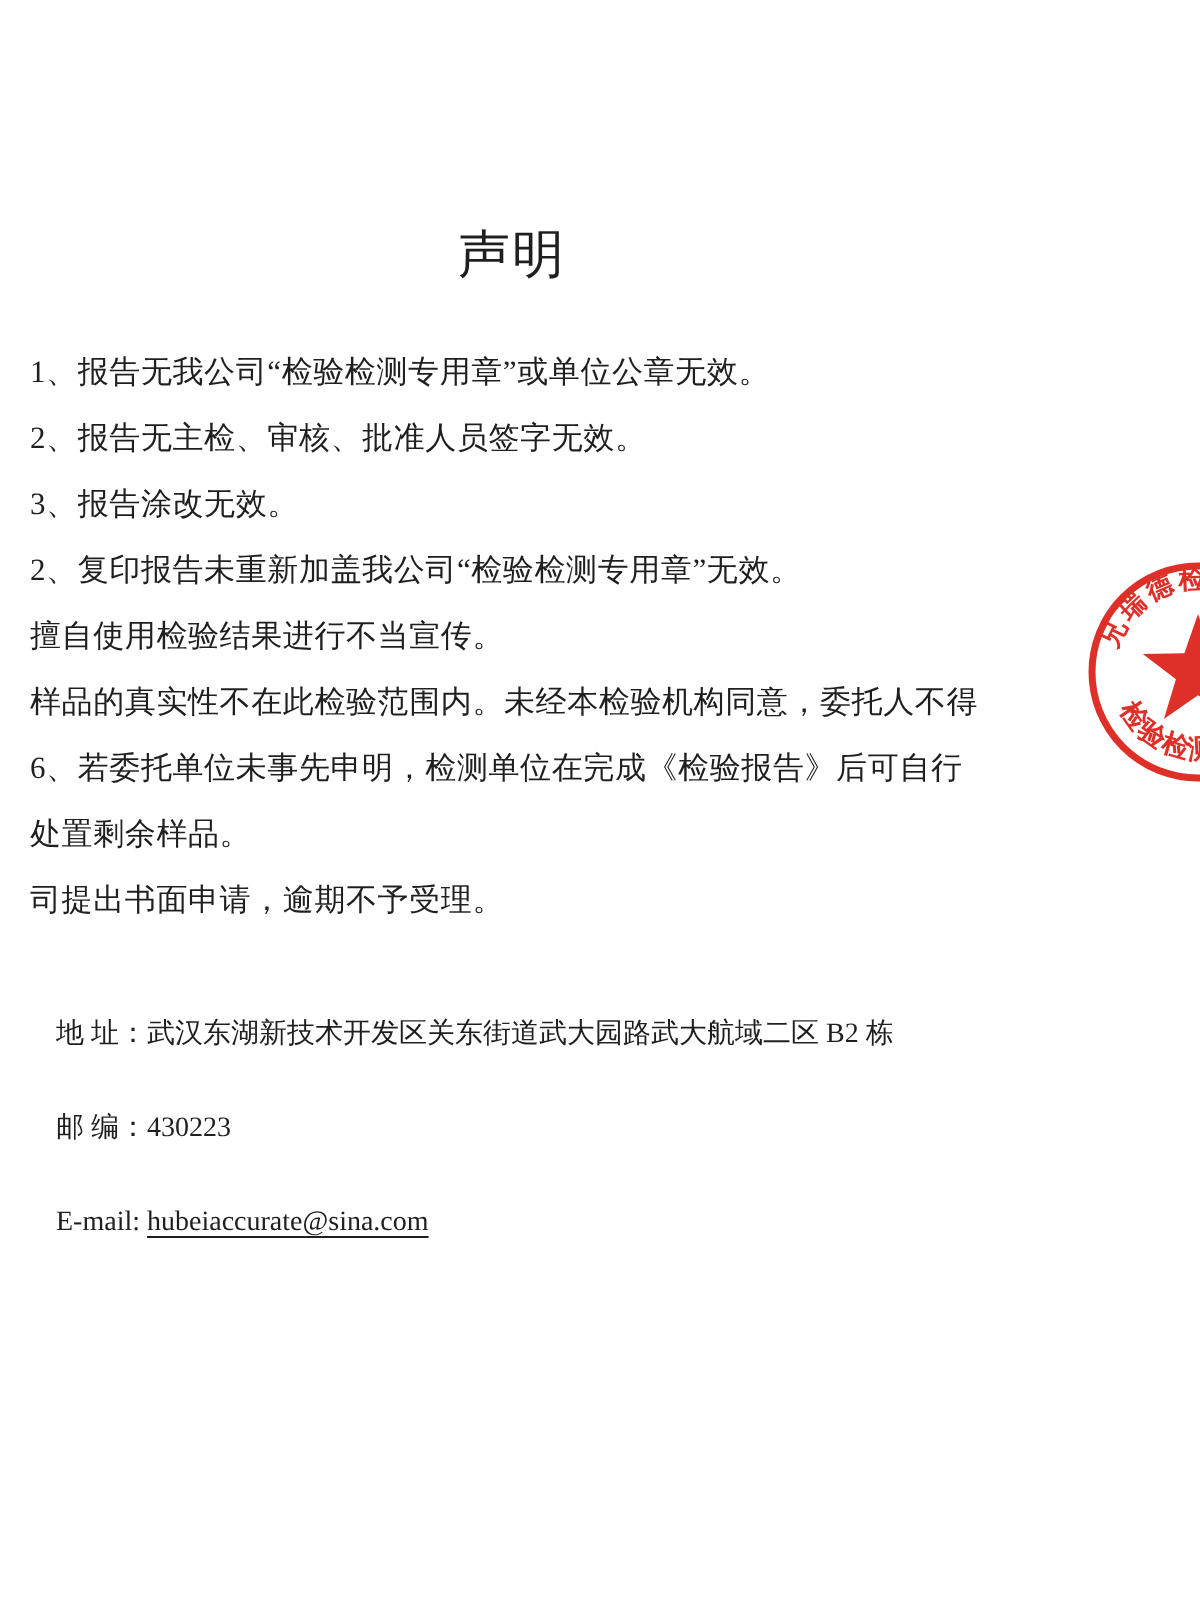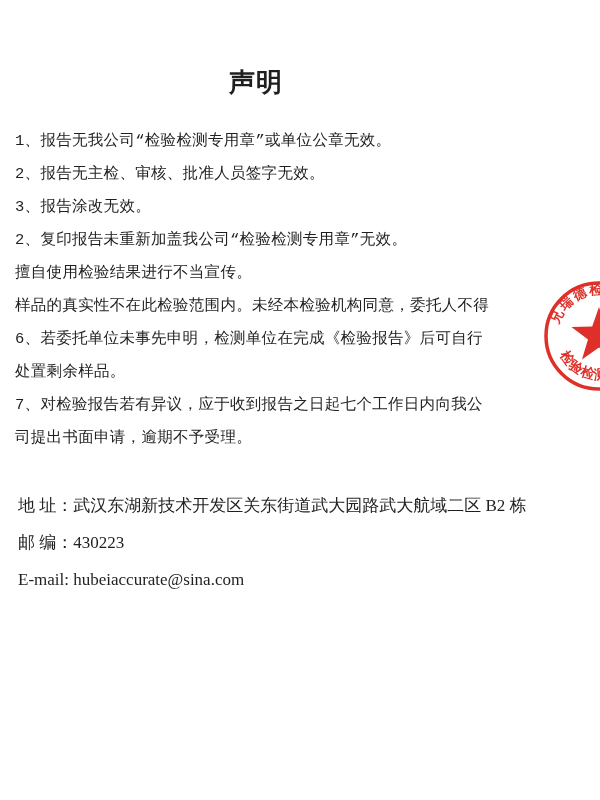--- a/index.html
+++ b/index.html
@@ -7,45 +7,46 @@
     position: relative;
     width: 600px;
     height: 800px;
     background: #ffffff;
     overflow: hidden;
     color: #1f1f1f;
     font-family: "Liberation Serif", "DejaVu Serif", serif;
   }
   .title {
     margin: 0 0 0 15px;
-    padding-top: 68px;
+    padding-top: 113px;
     width: 482px;
     text-align: center;
     font-size: 26px;
     line-height: 29px;
-    font-weight: bold;
+    font-weight: normal;
     letter-spacing: 1px;
   }
-  .body-lines { margin: 28px 3px 0 15px; font-family: Liberation Mono, monospace; }
+  .body-lines { margin: 28px 3px 0 15px; }
   .line {
     margin: 0;
     font-size: 15.5px;
     line-height: 33px;
     white-space: nowrap;
     letter-spacing: 0.3px;
   }
   .contact { margin: 34px 0 0 15px; }
   .contact-row {
-    margin: 3px;
-    font-size: 17px;
+    margin: 13px;
+    font-size: 14px;
     line-height: 34px;
     white-space: nowrap;
   }
   .clabel { white-space: pre; }
   .underline {
+    text-decoration: underline;
     text-underline-offset: 3px;
   }
   .stamp {
     position: absolute;
     left: 539px;
     top: 276px;
     width: 120px;
     height: 120px;
     opacity: 0.92;
   }
@@ -63,21 +64,20 @@
 
   <div class="body-lines">
     <p class="line">1、报告无我公司“检验检测专用章”或单位公章无效。</p>
     <p class="line">2、报告无主检、审核、批准人员签字无效。</p>
     <p class="line">3、报告涂改无效。</p>
     <p class="line">2、复印报告未重新加盖我公司“检验检测专用章”无效。</p>
     <p class="line">擅自使用检验结果进行不当宣传。</p>
     <p class="line">样品的真实性不在此检验范围内。未经本检验机构同意，委托人不得</p>
     <p class="line">6、若委托单位未事先申明，检测单位在完成《检验报告》后可自行</p>
     <p class="line">处置剩余样品。</p>
-    <p class="line">7、对检验报告若有异议，应于收到报告之日起七个工作日内向我公</p>
     <p class="line">司提出书面申请，逾期不予受理。</p>
   </div>
 
   <div class="contact">
     <p class="contact-row">
       <span class="clabel">地 址：</span><span>武汉东湖新技术开发区关东街道武大园路武大航域二区 B2 栋</span>
     </p>
     <p class="contact-row">
       <span class="clabel">邮 编：</span><span>430223</span>
     </p>

